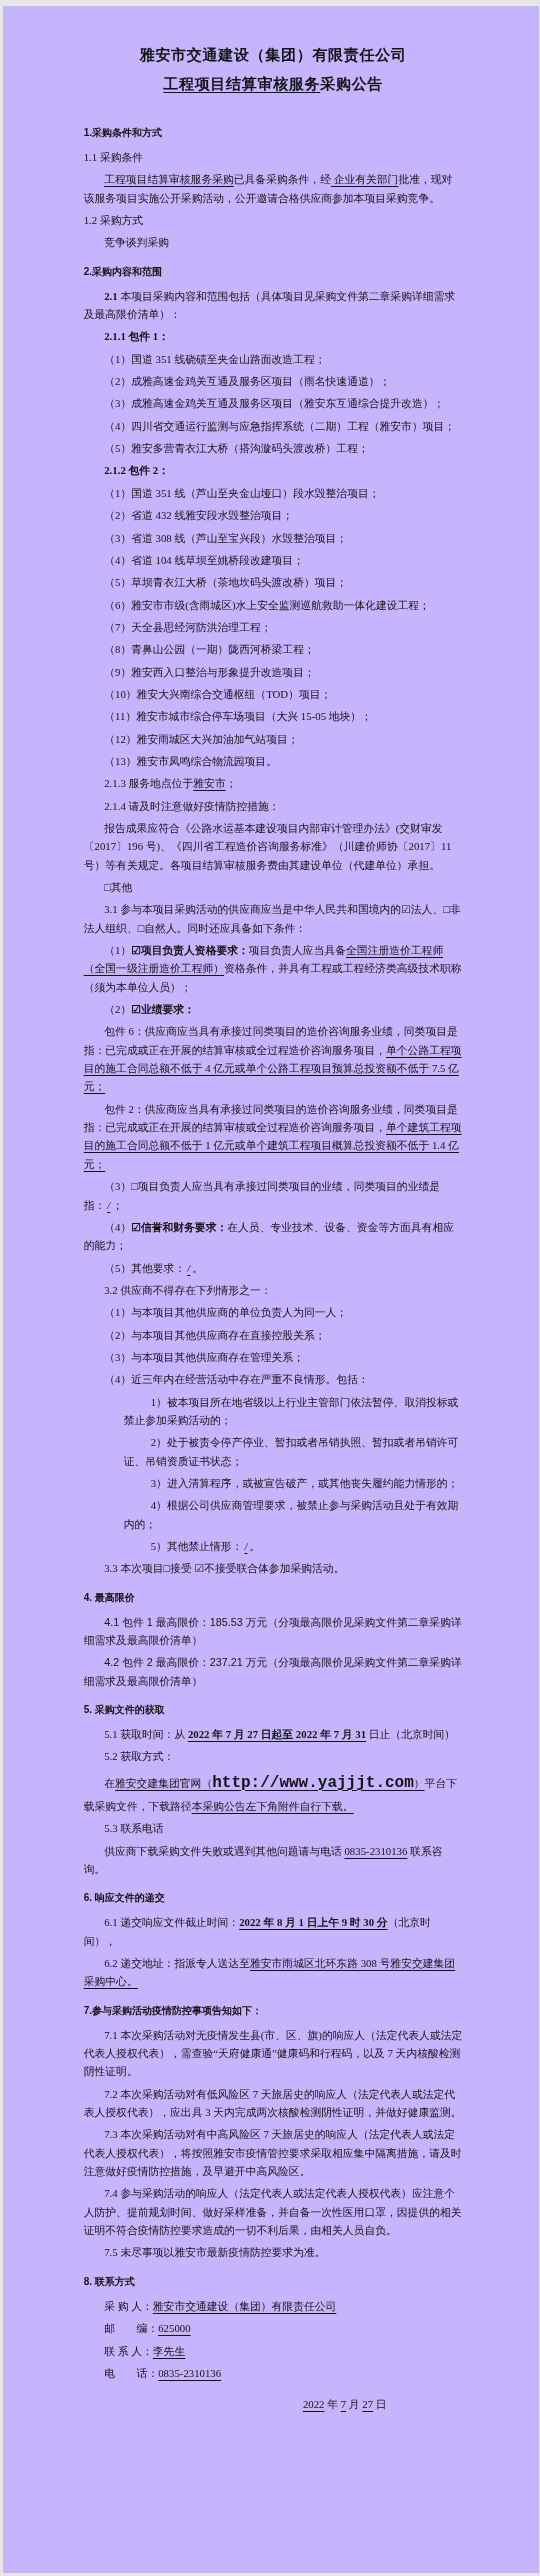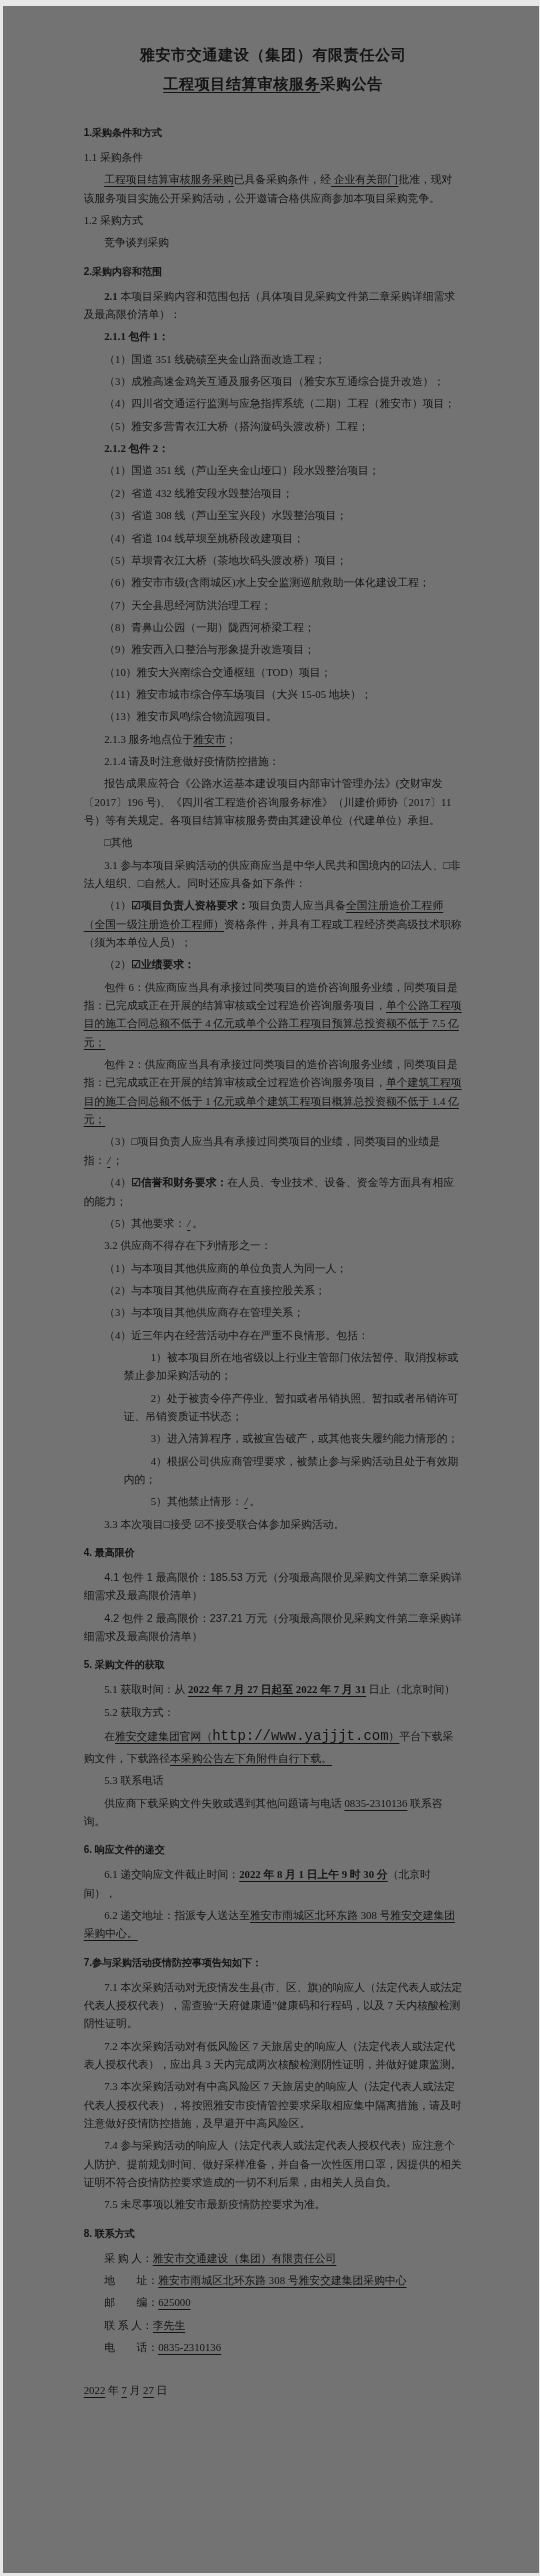--- a/index.html
+++ b/index.html
@@ -1,18 +1,18 @@
 <!DOCTYPE html>
 <html style="font-size:10.8px"><head>
 <meta charset="utf-8">
 <title>工程项目结算审核服务采购公告</title>
 <style>
   html,body { margin:0; padding:0; background:#e7e7e7; }
   .page {
-    background:#737373;
+    background:#c4b5fd;
     margin:6px 1.4px 3.4px 2.7px;
     min-height:2567px;
     box-sizing:border-box;
     overflow:hidden;
   }
   .doc {
     padding:35px 76px 41px 81px;
     font-family:"Liberation Serif","DejaVu Serif",serif;
     font-size:10.8px;
     color:#141414;
@@ -33,54 +33,56 @@
     margin:12px 0 8px 0;
   }
   .mt-lg { margin-top:27px; }
   .p { line-height:1.7; margin:4px 0; }
   .ind  { text-indent:1.9em; }
   .ind2 { text-indent:2.5em;margin-left:40px; }
   .b { font-weight:700; }
   .u { text-decoration:underline; text-underline-offset:2.7px; text-decoration-thickness:0.7px; }
   .i { font-style:italic; padding:0 2px; }
   .sans { font-family:"Liberation Sans","DejaVu Sans",sans-serif; }
-  .mono { font-family:"Liberation Mono","DejaVu Sans Mono",monospace; font-size:14px; }
-  .date { padding-right:76px; margin-top:25px; }
+  .mono { font-family:"Liberation Mono","DejaVu Sans Mono",monospace; font-size:16px;font-weight:bold; }
+  .date { text-align:right; padding-right:76px; margin-top:13px; }
 </style>
 </head>
 <body>
 
 <div class="page">
   <div class="doc">
       <div class="title"><span>雅安市交通建设（集团）有限责任公司</span></div>
       <div class="title"><span class="u">工程项目结算审核服务</span><span>采购公告</span></div>
       <div class="h mt-lg"><span>1.采购条件和方式</span></div>
       <div class="p"><span>1.1 采购条件</span></div>
       <div class="p ind"><span class="u">工程项目结算审核服务采购</span><span>已具备采购条件，经</span><span class="u"> 企业有关部门</span><span>批准，现对该服务项目实施公开采购活动，公开邀请合格供应商参加本项目采购竞争。</span></div>
       <div class="p"><span>1.2 采购方式</span></div>
       <div class="p ind"><span>竞争谈判采购</span></div>
       <div class="h"><span>2.采购内容和范围</span></div>
       <div class="p ind"><span class="b">2.1 </span><span>本项目采购内容和范围包括（具体项目见采购文件第二章采购详细需求及最高限价清单）：</span></div>
       <div class="p ind"><span class="b">2.1.1 包件 1：</span></div>
       <div class="p ind"><span>（1）国道 351 线硗碛至夹金山路面改造工程；</span></div>
+      <div class="p ind"><span>（2）成雅高速金鸡关互通及服务区项目（雨名快速通道）；</span></div>
       <div class="p ind"><span>（3）成雅高速金鸡关互通及服务区项目（雅安东互通综合提升改造）；</span></div>
       <div class="p ind"><span>（4）四川省交通运行监测与应急指挥系统（二期）工程（雅安市）项目；</span></div>
       <div class="p ind"><span>（5）雅安多营青衣江大桥（搭沟漩码头渡改桥）工程；</span></div>
       <div class="p ind"><span class="b">2.1.2 包件 2：</span></div>
       <div class="p ind"><span>（1）国道 351 线（芦山至夹金山垭口）段水毁整治项目；</span></div>
       <div class="p ind"><span>（2）省道 432 线雅安段水毁整治项目；</span></div>
       <div class="p ind"><span>（3）省道 308 线（芦山至宝兴段）水毁整治项目；</span></div>
       <div class="p ind"><span>（4）省道 104 线草坝至姚桥段改建项目；</span></div>
       <div class="p ind"><span>（5）草坝青衣江大桥（茶地坎码头渡改桥）项目；</span></div>
       <div class="p ind"><span>（6）雅安市市级(含雨城区)水上安全监测巡航救助一体化建设工程；</span></div>
       <div class="p ind"><span>（7）天全县思经河防洪治理工程；</span></div>
       <div class="p ind"><span>（8）青鼻山公园（一期）陇西河桥梁工程；</span></div>
       <div class="p ind"><span>（9）雅安西入口整治与形象提升改造项目；</span></div>
       <div class="p ind"><span>（10）雅安大兴南综合交通枢纽（TOD）项目；</span></div>
       <div class="p ind"><span>（11）雅安市城市综合停车场项目（大兴 15-05 地块）；</span></div>
+      <div class="p ind"><span>（12）雅安雨城区大兴加油加气站项目；</span></div>
       <div class="p ind"><span>（13）雅安市凤鸣综合物流园项目。</span></div>
       <div class="p ind"><span>2.1.3 服务地点位于</span><span class="u">雅安市</span><span>；</span></div>
       <div class="p ind"><span>2.1.4 请及时注意做好疫情防控措施：</span></div>
       <div class="p ind"><span>报告成果应符合《公路水运基本建设项目内部审计管理办法》(交财审发〔2017〕196 号)、《四川省工程造价咨询服务标准》（川建价师协〔2017〕11 号）等有关规定。各项目结算审核服务费由其建设单位（代建单位）承担。</span></div>
       <div class="p ind"><span>□其他</span></div>
       <div class="p ind"><span>3.1 参与本项目采购活动的供应商应当是中华人民共和国境内的☑法人、□非法人组织、□自然人。同时还应具备如下条件：</span></div>
       <div class="p ind"><span>（1）</span><span class="b">☑项目负责人资格要求：</span><span>项目负责人应当具备</span><span class="u">全国注册造价工程师（全国一级注册造价工程师）</span><span>资格条件，并具有工程或工程经济类高级技术职称（须为本单位人员）；</span></div>
       <div class="p ind"><span>（2）</span><span class="b">☑业绩要求：</span></div>
       <div class="p ind"><span>包件 6：供应商应当具有承接过同类项目的造价咨询服务业绩，同类项目是指：已完成或正在开展的结算审核或全过程造价咨询服务项目，</span><span class="u">单个公路工程项目的施工合同总额不低于 4 亿元或单个公路工程项目预算总投资额不低于 7.5 亿元；</span></div>
       <div class="p ind"><span>包件 2：供应商应当具有承接过同类项目的造价咨询服务业绩，同类项目是指：已完成或正在开展的结算审核或全过程造价咨询服务项目，</span><span class="u">单个建筑工程项目的施工合同总额不低于 1 亿元或单个建筑工程项目概算总投资额不低于 1.4 亿元；</span></div>
@@ -111,20 +113,19 @@
       <div class="p ind"><span>6.1 递交响应文件截止时间：</span><span class="b u">2022 年 8 月 1 日上午 9 时 30 分</span><span>（北京时间），</span></div>
       <div class="p ind"><span>6.2 递交地址：指派专人送达至</span><span class="u">雅安市雨城区北环东路 308 号雅安交建集团采购中心。</span></div>
       <div class="h"><span>7.参与采购活动疫情防控事项告知如下：</span></div>
       <div class="p ind"><span>7.1 本次采购活动对无疫情发生县(市、区、旗)的响应人（法定代表人或法定代表人授权代表），需查验“天府健康通”健康码和行程码，以及 7 天内核酸检测阴性证明。</span></div>
       <div class="p ind"><span>7.2 本次采购活动对有低风险区 7 天旅居史的响应人（法定代表人或法定代表人授权代表），应出具 3 天内完成两次核酸检测阴性证明，并做好健康监测。</span></div>
       <div class="p ind"><span>7.3 本次采购活动对有中高风险区 7 天旅居史的响应人（法定代表人或法定代表人授权代表），将按照雅安市疫情管控要求采取相应集中隔离措施，请及时注意做好疫情防控措施，及早避开中高风险区。</span></div>
       <div class="p ind"><span>7.4 参与采购活动的响应人（法定代表人或法定代表人授权代表）应注意个人防护、提前规划时间、做好采样准备，并自备一次性医用口罩，因提供的相关证明不符合疫情防控要求造成的一切不利后果，由相关人员自负。</span></div>
       <div class="p ind"><span>7.5 未尽事项以雅安市最新疫情防控要求为准。</span></div>
       <div class="h"><span>8. 联系方式</span></div>
       <div class="p ind"><span>采 购 人：</span><span class="u">雅安市交通建设（集团）有限责任公司</span></div>
-      <div class="p ind"><span>地　　址：</span><span class="u">雅安市雨城区北环东路 308 号雅安交建集团采购中心</span></div>
       <div class="p ind"><span>邮　　编：</span><span class="u">625000</span></div>
       <div class="p ind"><span>联 系 人：</span><span class="u">李先生</span></div>
       <div class="p ind"><span>电　　话：</span><span class="u">0835-2310136</span></div>
       <div class="p date"><span class="u">2022</span><span> 年 </span><span class="u">7</span><span> 月 </span><span class="u">27</span><span> 日</span></div>
     </div>
 </div>
 
 
 </body></html>

